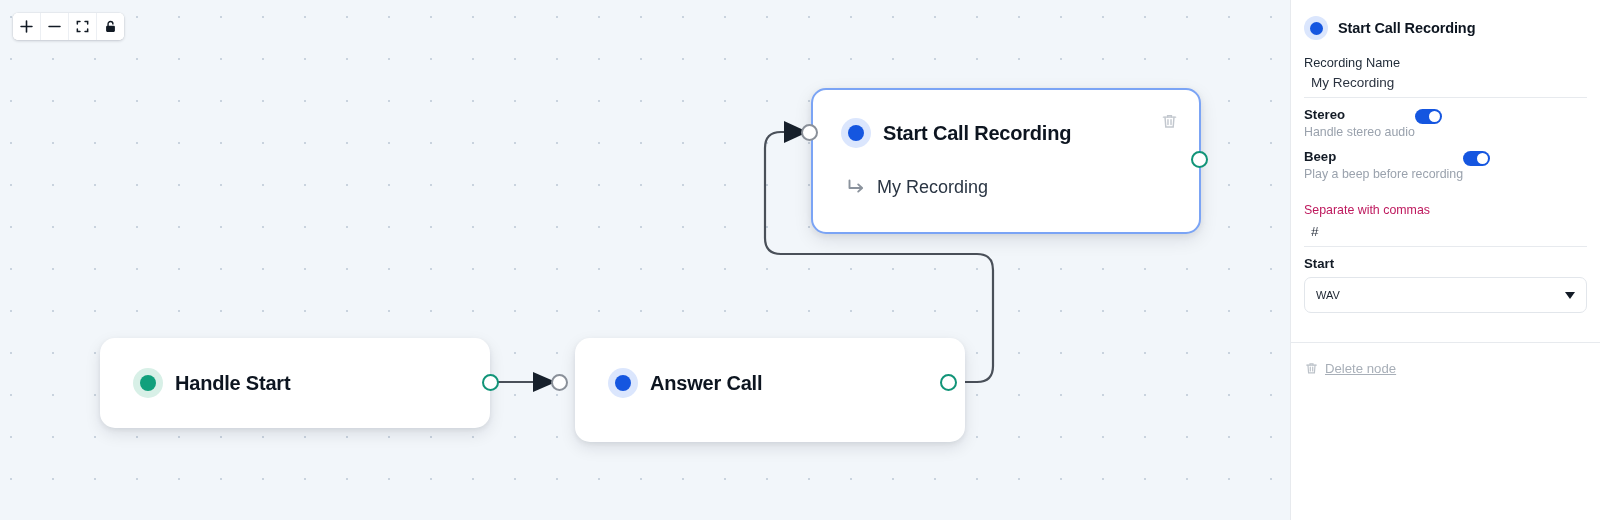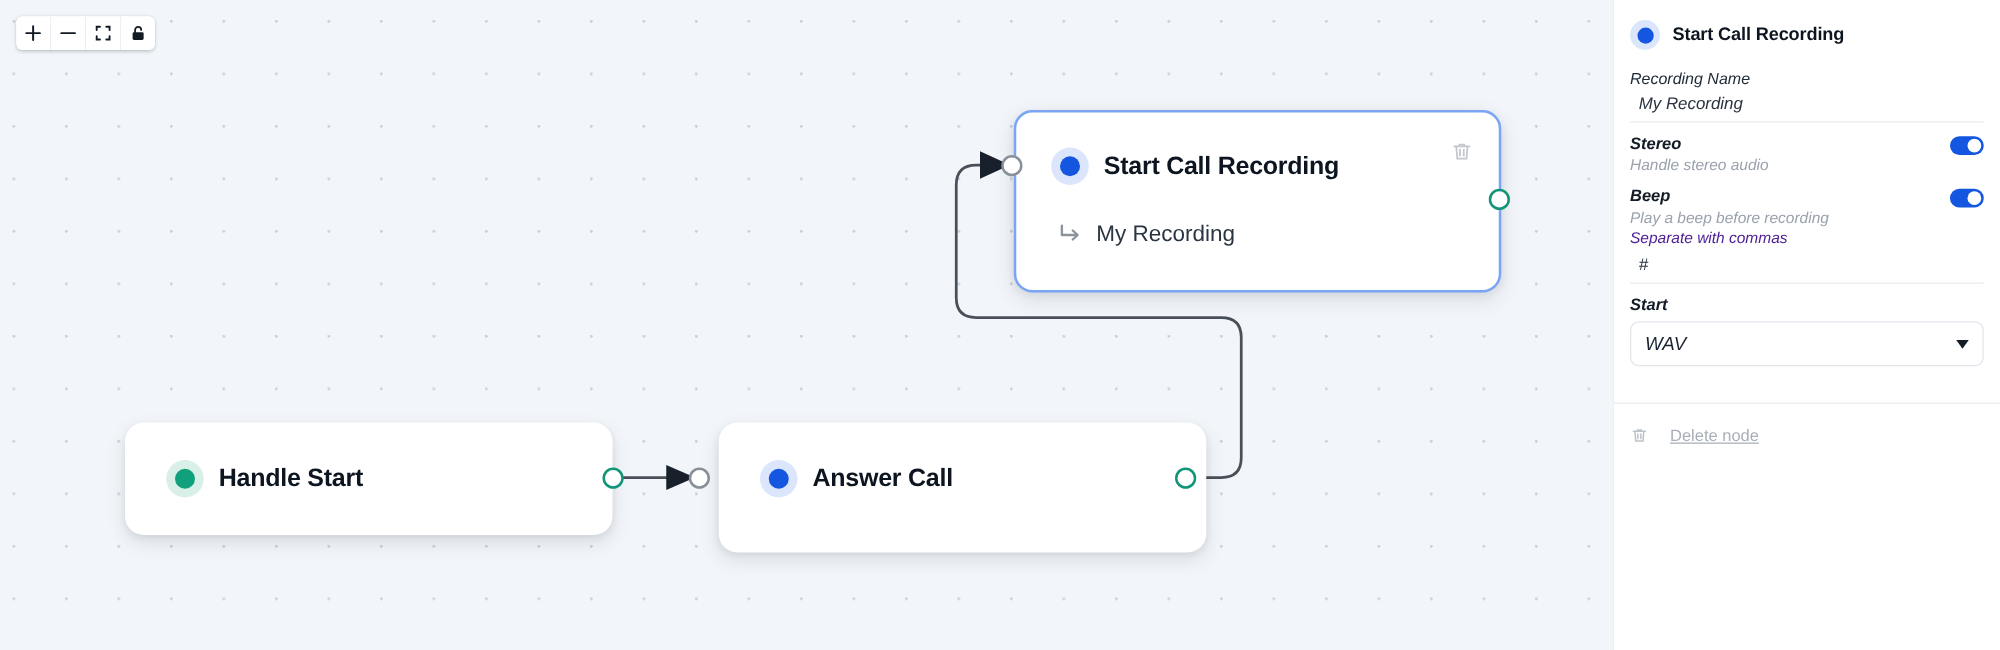--- a/index.html
+++ b/index.html
@@ -71,56 +71,56 @@
   }
   .handle.in{border:2px solid #8a9099;}
   .handle.out{border:2.5px solid #119478;}
 
   
   .panel{
     width:310px;height:520px;background:#fff;
     border-left:1px solid #e7eaee;box-sizing:border-box;
     display:flex;flex-direction:column;
   }
-  .panel-body{padding:0 13px;font-style:italic;}
+  .panel-body{padding:0 13px;}
   .panel-head{display:flex;align-items:center;gap:10px;padding:16px 13px 10px 13px;}
   .panel-head .dot-wrap{width:24px;height:24px;}
   .panel-head .dot{width:13px;height:13px;}
   .panel-title{font-size:14.5px;font-weight:700;color:#0d1520;letter-spacing:-.1px;}
 
   .field{padding-top:5px;}
   .field-label{font-size:12.8px;color:#1f2a37;padding:0 0 3px 0;}
   .field-input{
     font-size:13.5px;color:#2b3340;padding:2px 0 7px 7px;
     border-bottom:1px solid #e7eaee;cursor:text;
   }
 
-  .row-toggle{display:flex;align-items:flex-start;justify-content:space-between;padding:9px 0 0 0;}
+  .row-toggle{display:flex;align-items:flex-start;padding:9px 0 0 0;}
   .row-text .r-title{font-size:13.2px;font-weight:700;color:#131b26;line-height:16px;}
   .row-text .r-desc{font-size:12.4px;color:#9aa2ad;line-height:16px;margin-top:1px;}
   .toggle{
     width:27px;height:15px;border-radius:9px;background:#1556e0;
     position:relative;flex:0 0 auto;margin-top:2px;cursor:pointer;
   }
   .toggle .knob{
     position:absolute;top:2px;left:14px;width:11px;height:11px;border-radius:50%;background:#fff;
   }
 
   .sec-label{font-size:13.2px;font-weight:700;color:#131b26;padding-top:9px;line-height:16px;}
-  .sec-desc{font-size:12.4px;color:#4c1d95;line-height:16px;}
+  .sec-desc{font-size:12.4px;color:#be185d;line-height:16px;margin-top:20px;}
 
   .select{
     margin-top:5px;display:flex;align-items:center;justify-content:space-between;
     border:1px solid #e2e6eb;border-radius:7px;height:34px;padding:0 11px;
-    font-size:15px;color:#1b2430;cursor:pointer;
+    font-size:11px;color:#1b2430;cursor:pointer;
   }
   .caret{width:0;height:0;border-left:5.5px solid transparent;border-right:5.5px solid transparent;border-top:7px solid #131b26;}
 
   .panel-divider{border-top:1px solid #e7eaee;margin-top:29px;}
-  .delete-row{display:flex;align-items:center;gap:17px;padding:18px 13px 0 13px;cursor:pointer;}
+  .delete-row{display:flex;align-items:center;gap:6px;padding:18px 13px 0 13px;cursor:pointer;}
   .delete-text{font-size:13.2px;color:#a8afb8;text-decoration:underline;}
 </style>
 </head>
 <body>
 
 <div class="app">
 
   <div class="canvas">
 
     <div class="toolbar">

